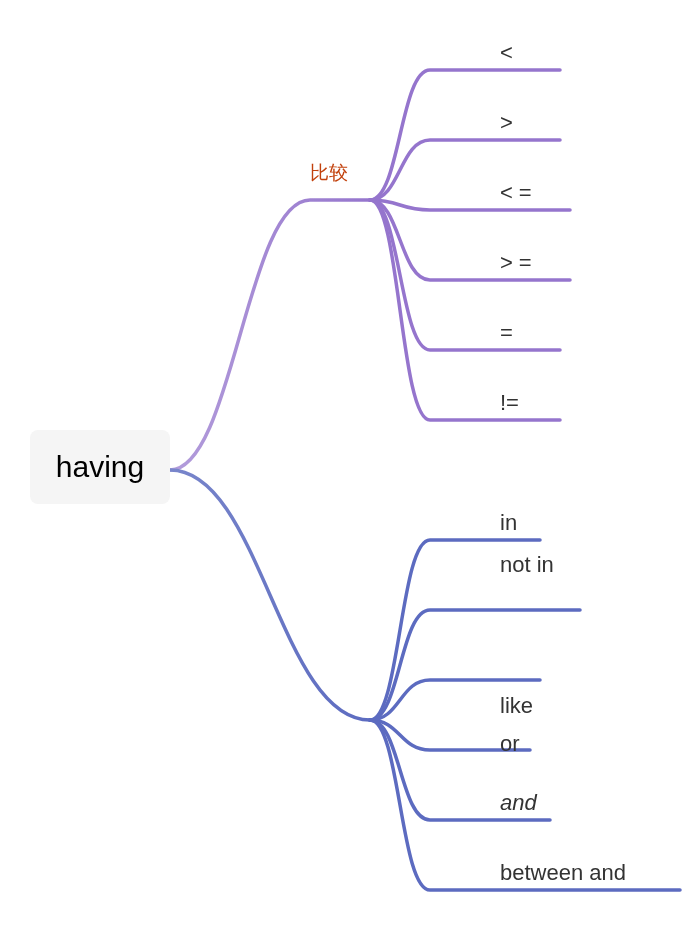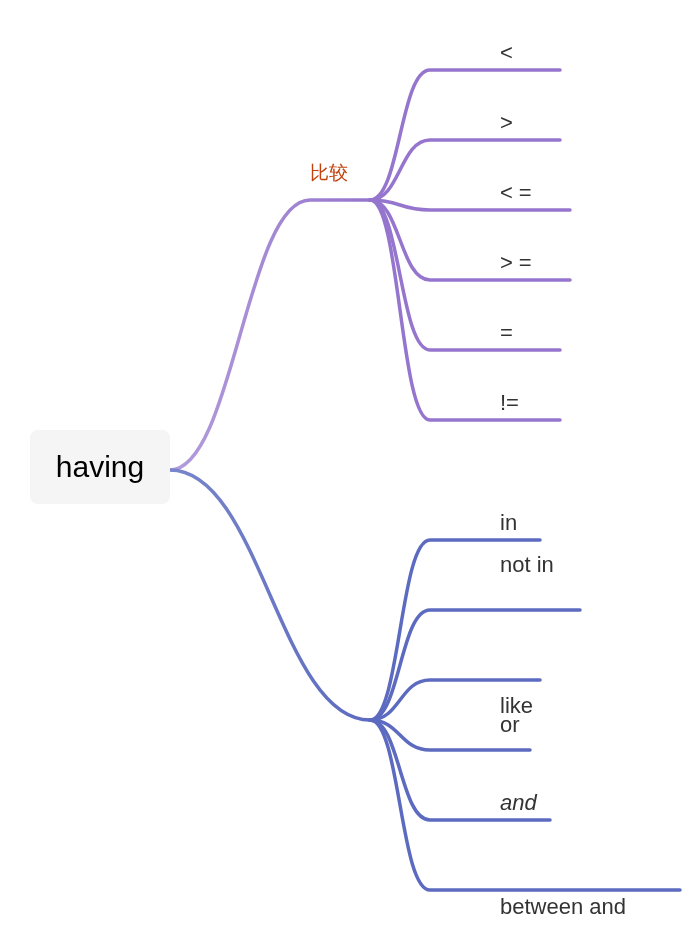--- a/index.html
+++ b/index.html
@@ -76,16 +76,16 @@
     <div class="label mid-label" style="left: 310px; top: 160px;"><span>比较</span></div>
     <div class="label leaf-label" style="left: 500px; top: 40px;"><span>&lt;</span></div>
     <div class="label leaf-label" style="left: 500px; top: 110px;"><span>&gt;</span></div>
     <div class="label leaf-label" style="left: 500px; top: 180px;"><span style="letter-spacing: 6px;">&lt;=</span></div>
     <div class="label leaf-label" style="left: 500px; top: 250px;"><span style="letter-spacing: 6px;">&gt;=</span></div>
     <div class="label leaf-label" style="left: 500px; top: 320px;"><span>=</span></div>
     <div class="label leaf-label" style="left: 500px; top: 390px;"><span>!=</span></div>
     <div class="label leaf-label" style="left: 500px; top: 510px;"><span>in</span></div>
     <div class="label leaf-label" style="left: 500px; top: 552px;"><span>not  in</span></div>
     <div class="label leaf-label" style="left: 500px; top: 650px; margin-top: 43px;"><span>like</span></div>
-    <div class="label leaf-label" style="left: 500px; top: 712px;"><span>or</span></div>
+    <div class="label leaf-label" style="left: 500px; top: 731px;"><span>or</span></div>
     <div class="label leaf-label" style="left: 500px; top: 790px; font-style: italic;"><span>and</span></div>
-    <div class="label leaf-label" style="left: 500px; top: 894px;"><span>between  and</span></div>
+    <div class="label leaf-label" style="left: 500px; top: 860px;"><span>between  and</span></div>
   </div>
 
 </body></html>

